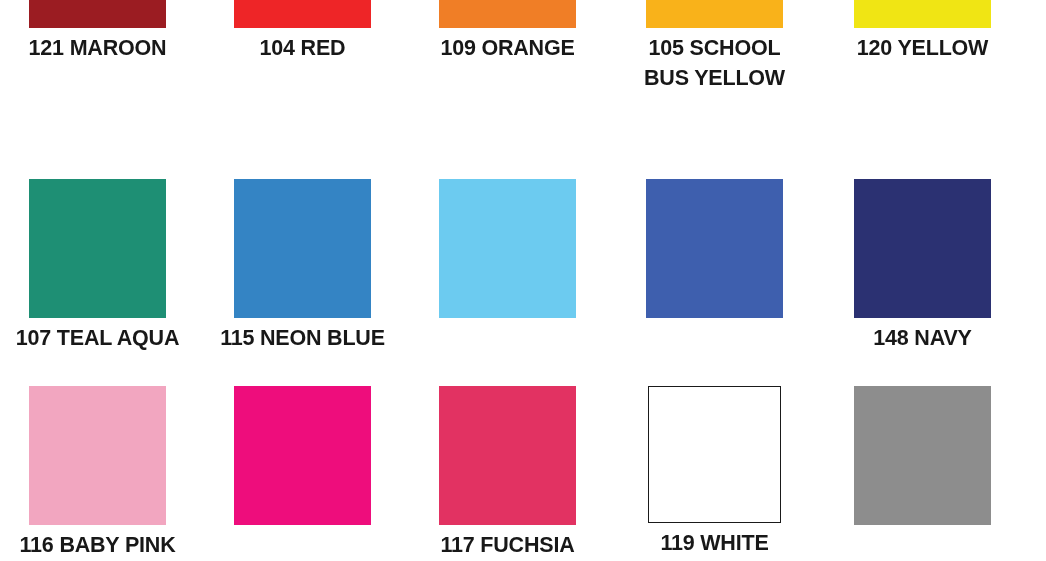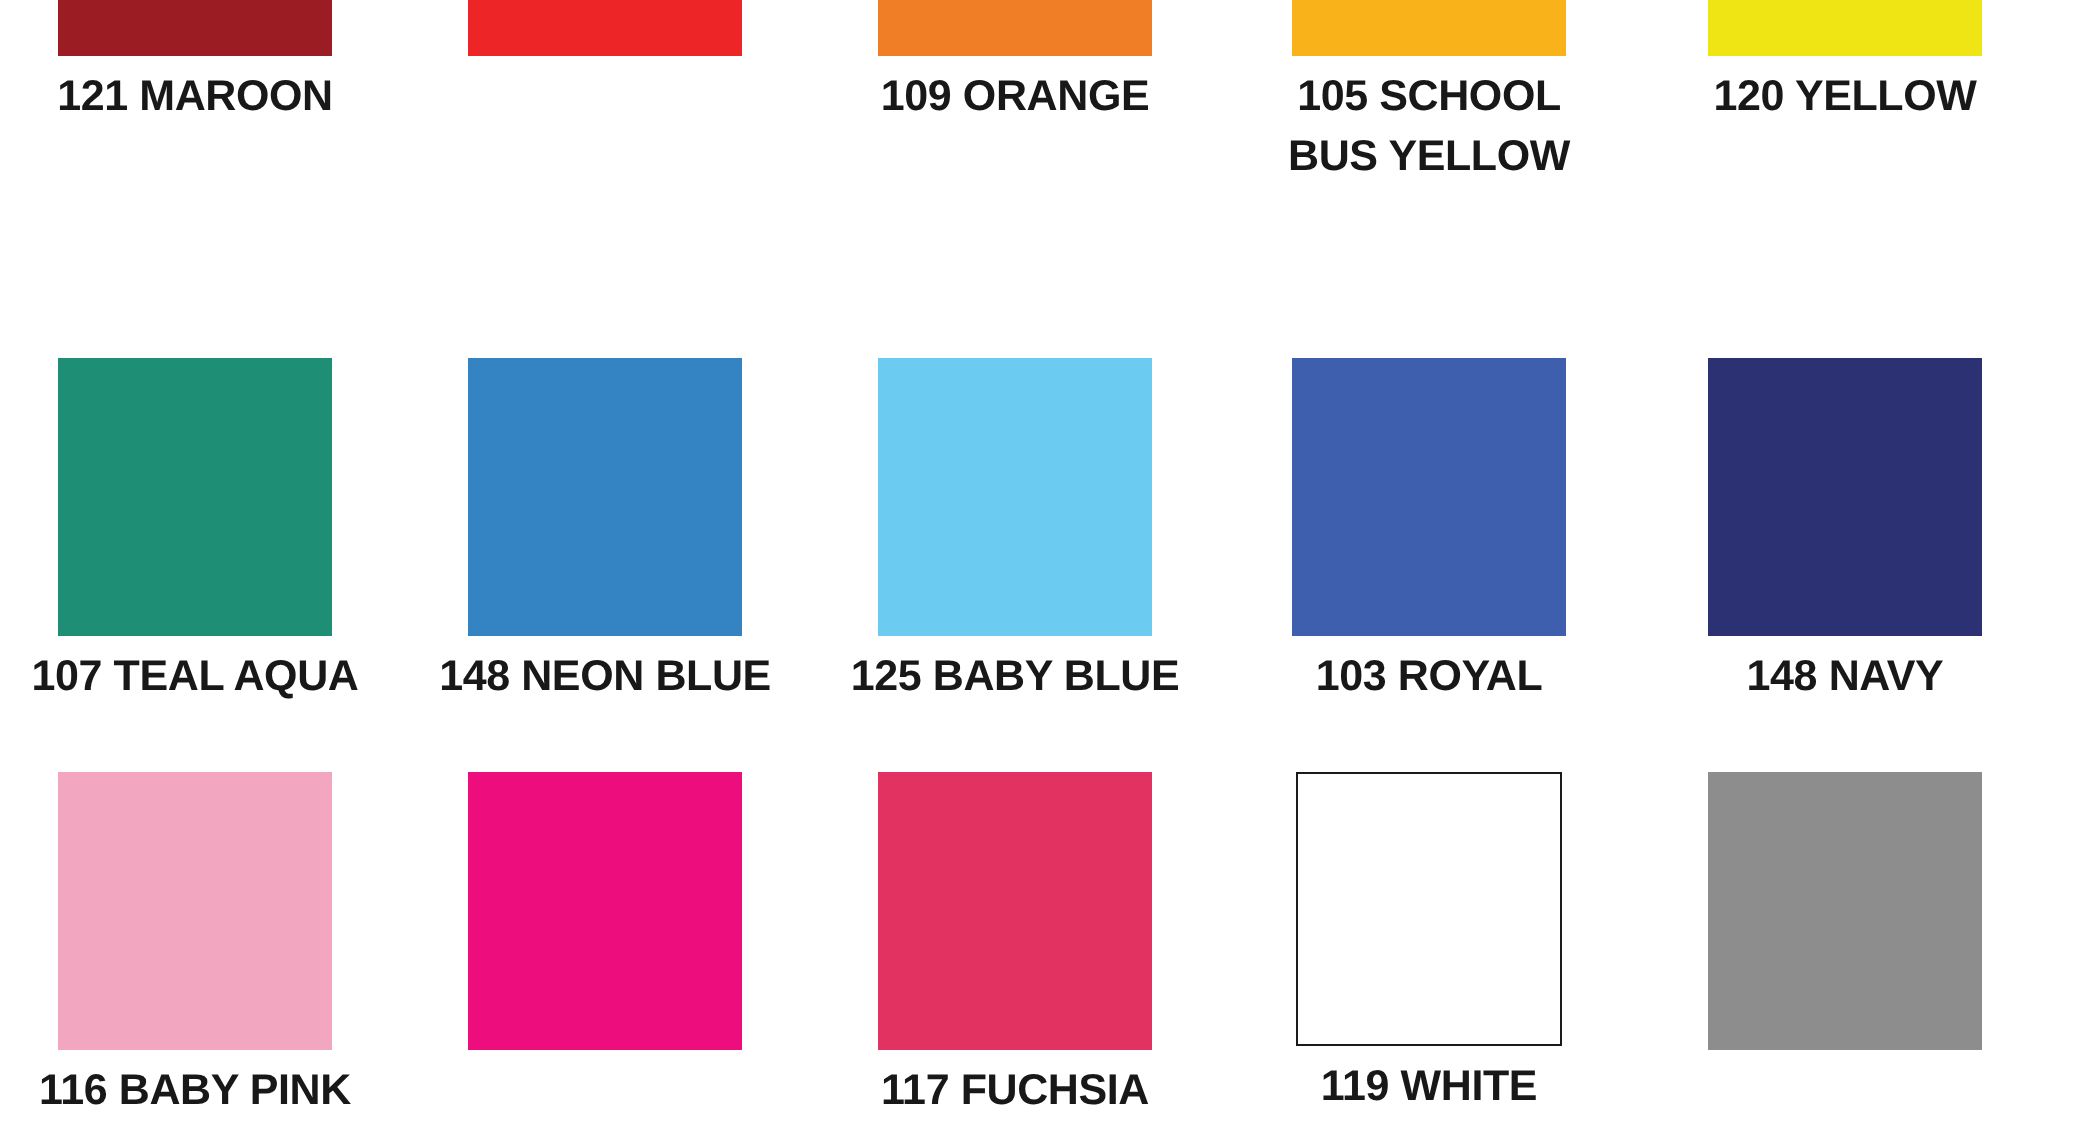--- a/index.html
+++ b/index.html
@@ -86,20 +86,21 @@
 <body>
 
 <div id="swatch-sheet">
     <div class="swatch-row row-0">
       <div class="swatch-cell" style="left: -5px;">
         <div class="swatch-chip" style="background: rgb(155, 28, 34);"></div>
         <div class="swatch-label">121 MAROON</div>
       </div>
       <div class="swatch-cell" style="left: 200px;">
         <div class="swatch-chip" style="background: rgb(238, 37, 39);"></div>
+        <div class="swatch-label">104 RED</div>
       </div>
       <div class="swatch-cell" style="left: 405px;">
         <div class="swatch-chip" style="background: rgb(240, 126, 38);"></div>
         <div class="swatch-label">109 ORANGE</div>
       </div>
       <div class="swatch-cell" style="left: 612px;">
         <div class="swatch-chip" style="background: rgb(249, 178, 26);"></div>
         <div class="swatch-label">105 SCHOOL
 BUS YELLOW</div>
       </div>
@@ -108,29 +109,27 @@
         <div class="swatch-label">120 YELLOW</div>
       </div>
     </div>
     <div class="swatch-row row-1">
       <div class="swatch-cell" style="left: -5px;">
         <div class="swatch-chip" style="background: rgb(30, 143, 116);"></div>
         <div class="swatch-label">107 TEAL AQUA</div>
       </div>
       <div class="swatch-cell" style="left: 200px;">
         <div class="swatch-chip" style="background: rgb(52, 132, 196);"></div>
-        <div class="swatch-label">148 NEON BLUE</div>
+        <div class="swatch-label">115 NEON BLUE</div>
       </div>
       <div class="swatch-cell" style="left: 405px;">
         <div class="swatch-chip" style="background: rgb(108, 203, 240);"></div>
-        <div class="swatch-label">125 BABY BLUE</div>
       </div>
       <div class="swatch-cell" style="left: 612px;">
         <div class="swatch-chip" style="background: rgb(62, 95, 174);"></div>
-        <div class="swatch-label">103 ROYAL</div>
       </div>
       <div class="swatch-cell" style="left: 820px;">
         <div class="swatch-chip" style="background: rgb(43, 49, 114);"></div>
         <div class="swatch-label">148 NAVY</div>
       </div>
     </div>
     <div class="swatch-row row-2">
       <div class="swatch-cell" style="left: -5px;">
         <div class="swatch-chip" style="background: rgb(242, 166, 192);"></div>
         <div class="swatch-label">116 BABY PINK</div>

